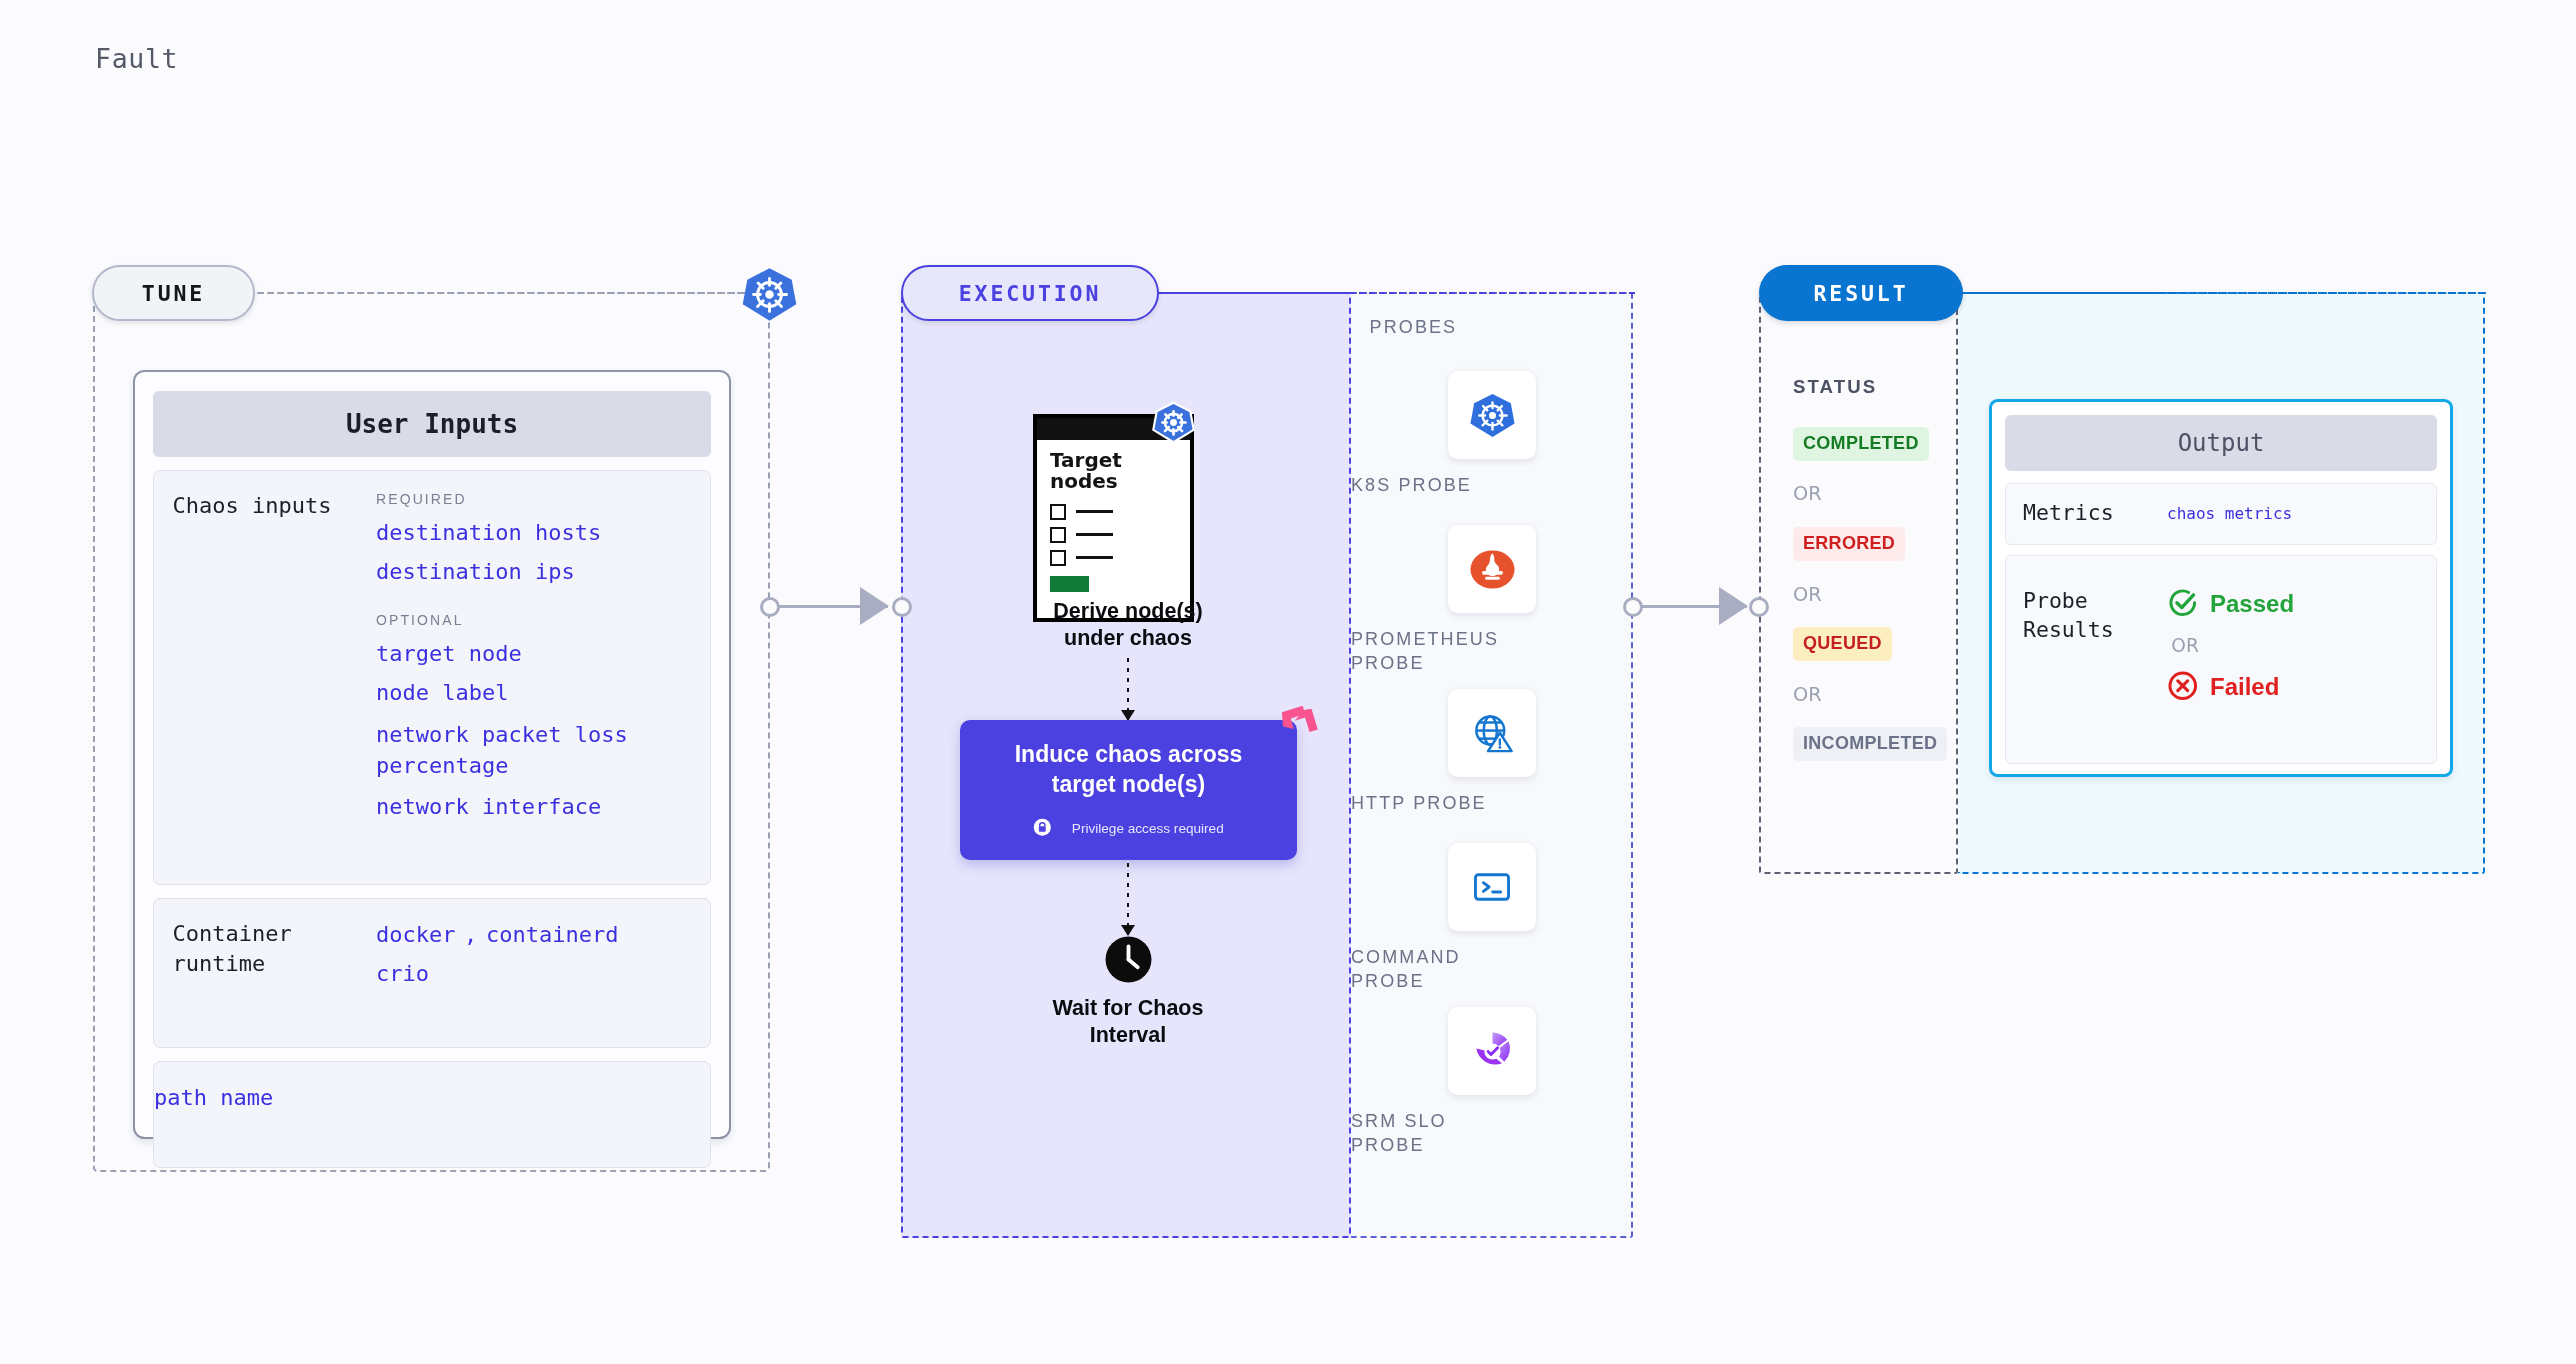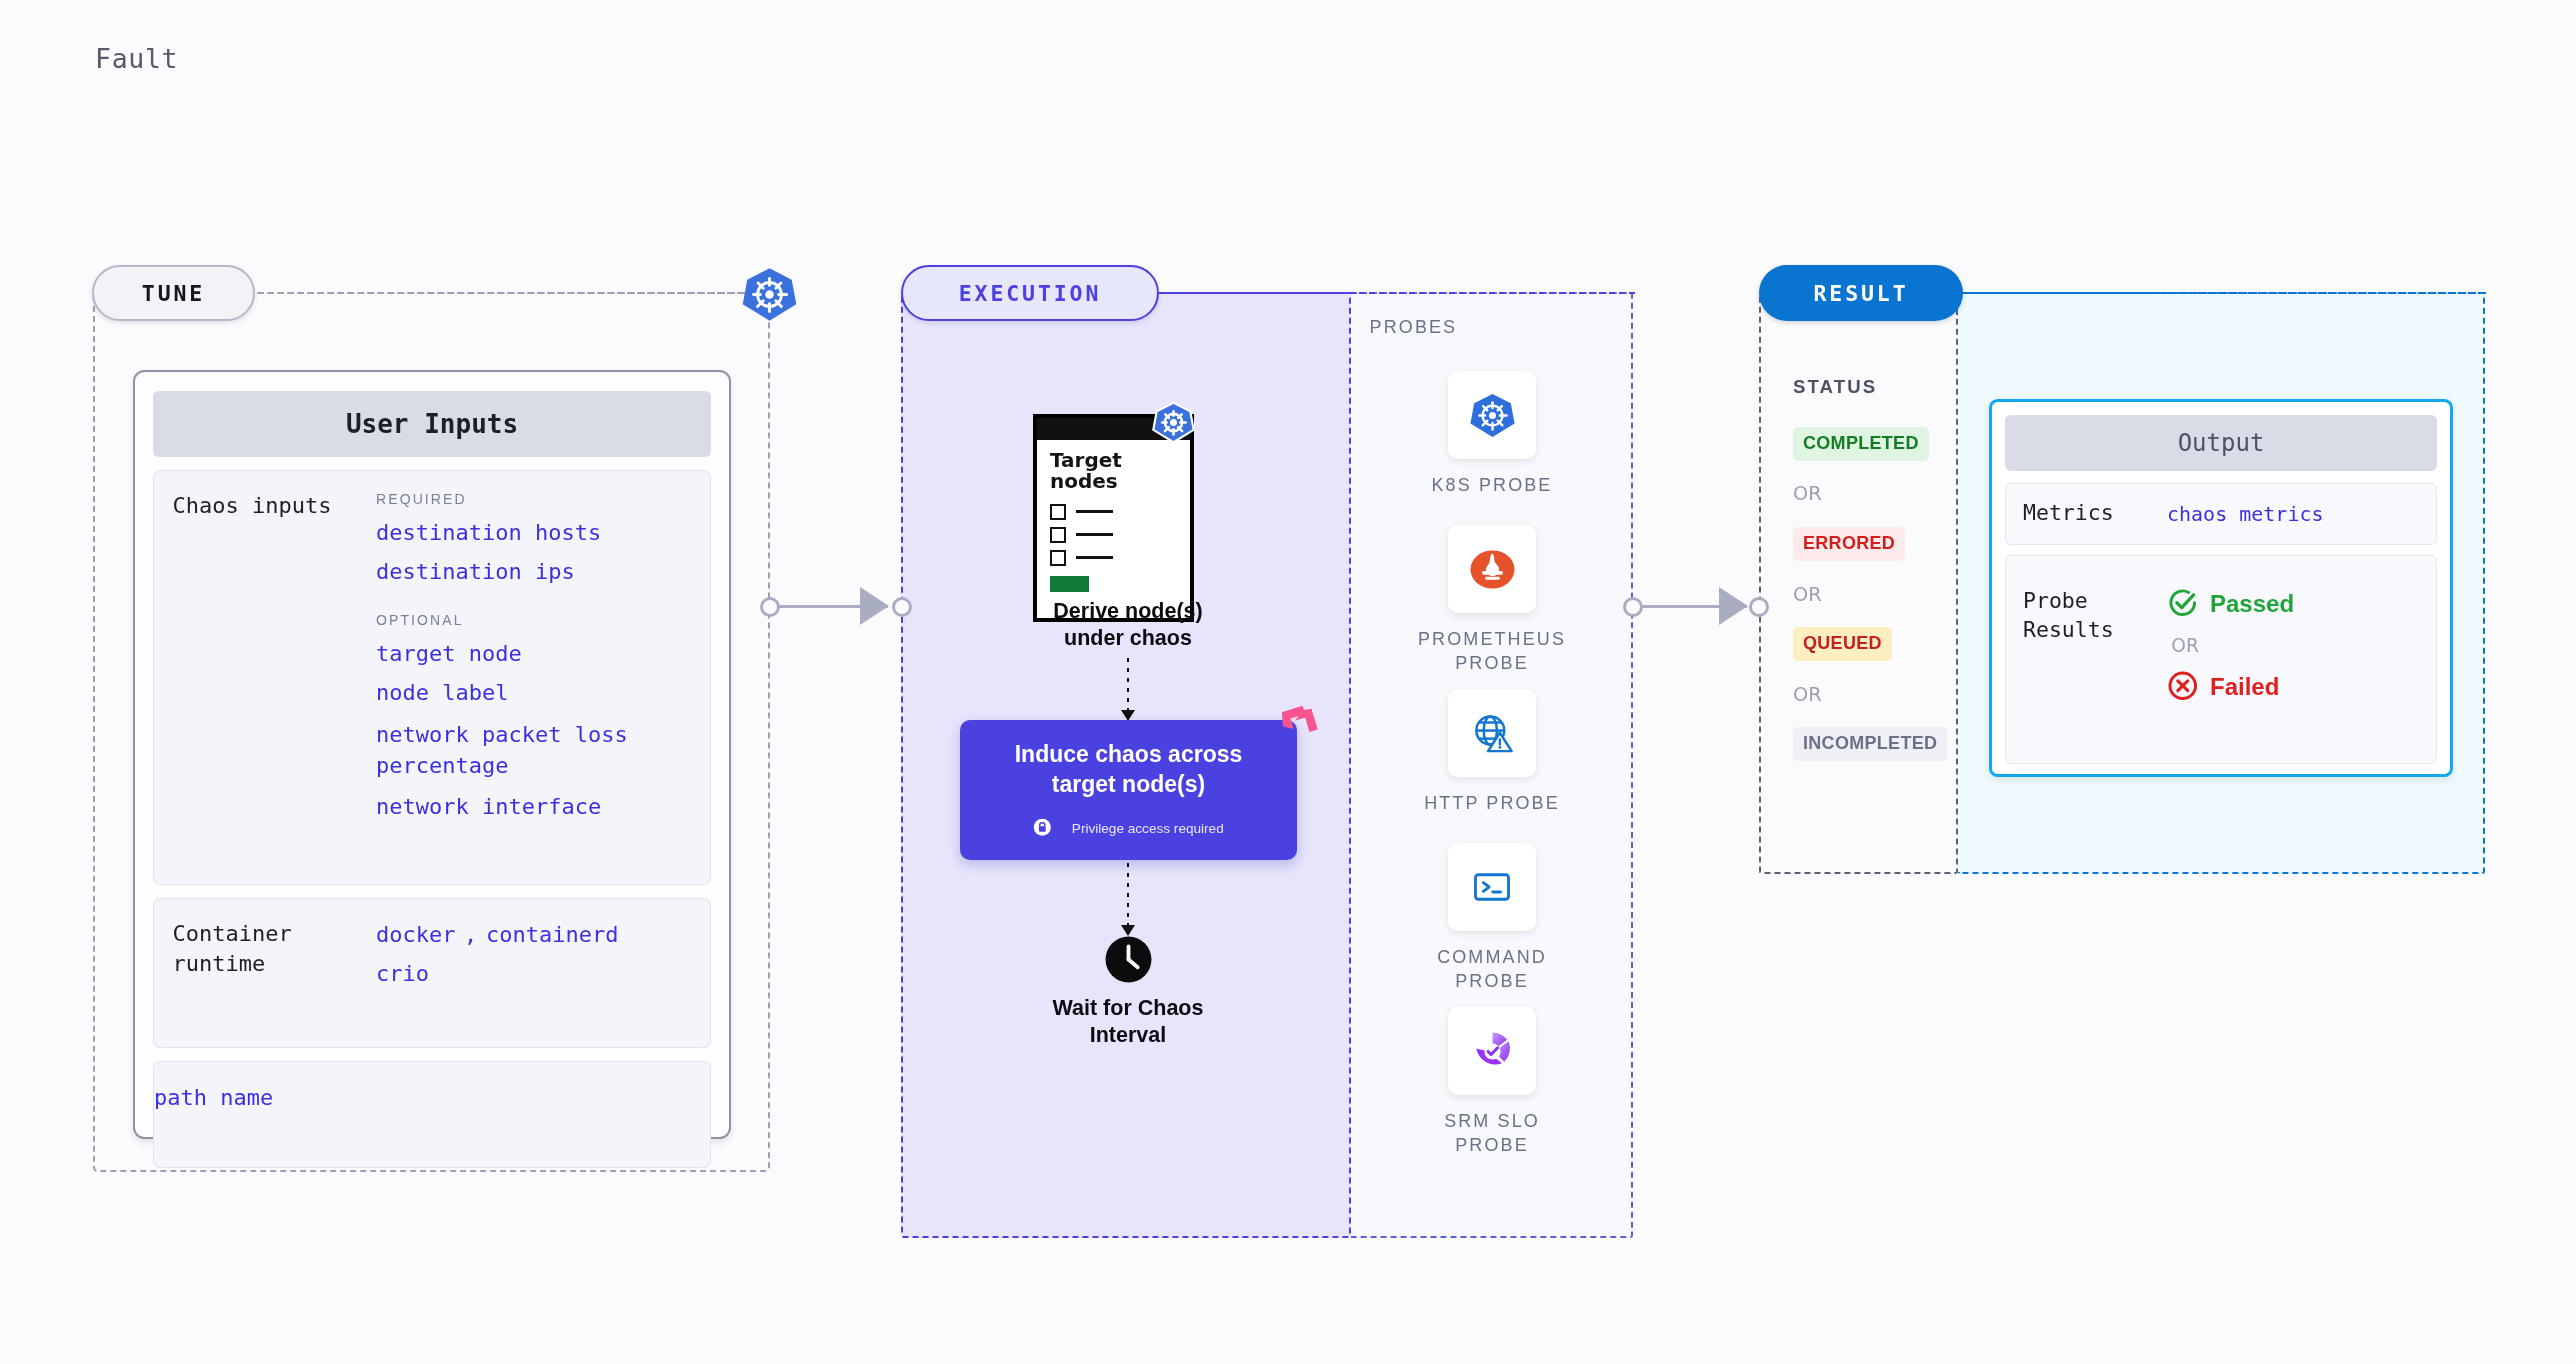--- a/index.html
+++ b/index.html
@@ -88,21 +88,21 @@
     background: #e6e5fb; border: 2.1px dashed #4b40e0; border-radius: 2.9px;
   }
   #exec-probes {
     position: absolute; left: 450px; top: 0; width: 282px; height: 946px;
     background: #f8f9fc; border: 2.1px dashed #5b5fd6; border-left: none; border-radius: 0 2.9px 2.9px 0;
   }
   #probes-title {
     position: absolute; left: 18.6px; top: 23px;
     font-size: 18px; letter-spacing: 2.1px; color: #6b7186; font-weight: 400;
   }
-  .probe-item { position: absolute; left: 0; width: 282px; text-align: center; }
+  .probe-item { position: absolute; left: 0; width: 282px; text-align: left; }
   .probe-tile {
     width: 88px; height: 88px; margin: 0 auto;
     background: #ffffff; border-radius: 10px;
     box-shadow: 0 2.1px 7.9px rgba(40,44,70,.10);
     display: flex; align-items: center; justify-content: center;
   }
   .probe-label {
     margin-top: 13.6px; font-size: 18px; letter-spacing: 2.1px;
     color: #6b7186; line-height: 1.35; font-weight: 400;
   }
@@ -207,21 +207,21 @@
   #probe-row {
     margin: 10px 13px 0 13px; height: 209px; background: #f8f9fc;
     border: 1.4px solid #e5e7f0; border-radius: 5.7px;
     display: flex; padding-top: 31.5px;
   }
   .out-label {
     width: 161px; padding-left: 17px;
     font-family: "DejaVu Sans Mono", monospace; font-size: 21.5px; color: #1c1f27; line-height: 1.33;
   }
   #metrics-val {
-    font-family: "DejaVu Sans Mono", monospace; font-size: 20px; color: #3b30e0;
+    font-family: "DejaVu Sans Mono", monospace; font-size: 16px; color: #3b30e0;
   }
   .res-line { display: flex; align-items: center; gap: 11.5px; }
   .res-text { font-size: 24px; font-weight: 700; }
   #res-or { font-size: 18.6px; color: #9aa0b0; margin: 14.3px 0 14.3px 4.3px; font-family: "DejaVu Sans", sans-serif; }
 
   
   .conn { position: absolute; height: 2.9px; background: #a9adc2; z-index: 15; }
   .conn-head {
     position: absolute; z-index: 15;
     border-top: 19.3px solid transparent; border-bottom: 19.3px solid transparent;

